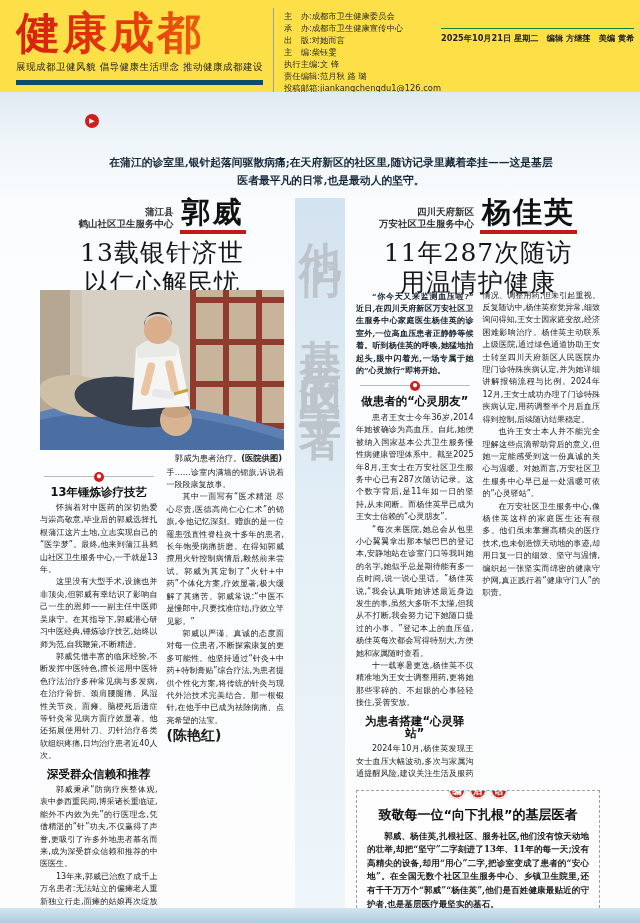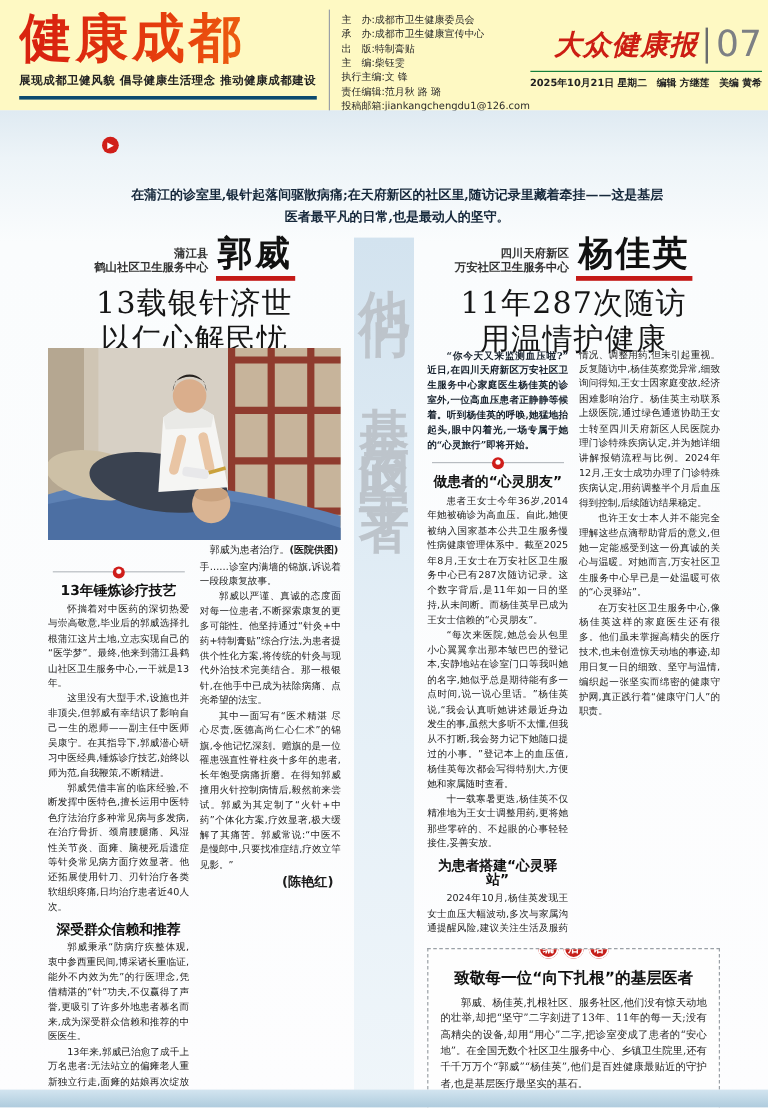--- a/index.html
+++ b/index.html
@@ -4,34 +4,34 @@
 <style>
   html,body{margin:0;padding:0;}
   body{
     width:640px;height:923px;position:relative;overflow:hidden;
     background:#f2f6f9;
     font-family:"DejaVu Sans","Liberation Sans",sans-serif;
     -webkit-font-smoothing:antialiased;
   }
   
   .header{
-    position:absolute;top:0;left:0;right:0;height:92px;background:#fef9c3;
+    position:absolute;top:0;left:0;right:0;height:92px;background:#fde047;
     display:flex;align-items:flex-start;padding:8px 12px 0 16px;box-sizing:border-box;
   }
   .masthead-block{width:250px;padding-top:2px;}
   .masthead{
     font-family:"DejaVu Serif","Liberation Serif",serif;
     font-weight:bold;font-size:44px;line-height:1.05;letter-spacing:3px;
     background:linear-gradient(95deg,#d9230f 10%,#e8420d 55%,#f07a12 95%);
     -webkit-background-clip:text;background-clip:text;color:transparent;
     white-space:nowrap;
   }
   .tagline{
-    margin-top:5px;font-size:9.5px;font-weight:bold;color:#222;
-    letter-spacing:.5px;border-bottom:3px solid #0c4a6e;padding-bottom:6px;white-space:nowrap;
+    margin-top:5px;font-size:9.5px;font-weight:normal;color:#222;
+    letter-spacing:.5px;border-bottom:5px solid #0c4a6e;padding-bottom:6px;white-space:nowrap;
   }
   .info-block{
     width:178px;margin-left:10px;padding:2px 0 4px 10px;
     border-left:1px solid #9aa0a6;border-bottom:1px solid #9aa0a6;
     font-size:8.3px;color:#2a2a2a;line-height:1.45;white-space:nowrap;
   }
   .paper-block{flex:1;text-align:right;padding-top:14px;}
   .paper-top{display:inline-flex;align-items:center;gap:6px;}
   .paper-name{
     font-family:"DejaVu Serif","Liberation Serif",serif;font-style:italic;font-weight:bold;
@@ -94,21 +94,21 @@
   .art-text p.lead{font-family:"DejaVu Serif","Liberation Serif",serif;font-weight:600;color:#15202c;}
   .divider{position:relative;border-top:1px solid #b7bcc1;margin:9px 4px 8px;height:1px;}
   .pin{
     position:absolute;left:50%;top:-5px;margin-left:-5px;width:10px;height:10px;border-radius:50%;
     background:radial-gradient(circle at 50% 42%,#fff 0 1.6px,#cf1d1a 2.6px);
   }
   .subhead{
     font-size:11.5px;font-weight:bold;color:#101010;text-align:center;margin:5px 0 4px;
     break-after:avoid;
   }
-  .byline{text-align:right;font-weight:bold;font-size:11px;padding:2px 6px 0 0;color:#1c1c1c;}
+  .byline{font-weight:bold;font-size:14px;padding:2px 6px 0 0;color:#1c1c1c;}
   
   .center-strip{
     width:50px;flex:0 0 50px;
     background:linear-gradient(180deg,#d3e3ef 0%,#e3eef6 45%,#f0f6fa 100%);
     display:flex;justify-content:center;
   }
   .vertical-title{
     writing-mode:vertical-rl;text-orientation:upright;
     font-family:"DejaVu Serif","Liberation Serif",serif;font-weight:bold;
     font-size:42px;letter-spacing:16px;color:#bdc4cb;line-height:1;padding-top:10px;
@@ -121,51 +121,47 @@
   .badges{position:absolute;top:-9px;left:50%;transform:translateX(-50%);display:flex;gap:4px;}
   .badge{
     width:17px;height:17px;border-radius:50%;background:#c6201b;color:#fff;
     font-size:9.5px;font-weight:bold;line-height:17px;text-align:center;
     box-shadow:0 0 0 1.5px #fff inset;
   }
   .note-title{
     text-align:center;font-size:13px;font-weight:bold;color:#111;margin:2px 0 6px;white-space:nowrap;
   }
   .note-body{
-    font-family:"DejaVu Serif","Liberation Serif",serif;font-weight:400;
+    font-family:"DejaVu Serif","Liberation Serif",serif;font-weight:700;
     font-size:8.6px;line-height:1.58;color:#1e1e1e;text-indent:2em;text-align:justify;margin:0;
   }
   
   .footer-bar{
     position:absolute;left:0;right:0;bottom:0;height:15px;
     background:linear-gradient(180deg,#d3e5f0 0%,#aecbdd 100%);
   }
 </style>
 </head>
 <body>
 
 <div class="header">
   <div class="masthead-block">
     <div class="masthead">健康成都</div>
     <div class="tagline">展现成都卫健风貌 倡导健康生活理念 推动健康成都建设</div>
   </div>
   <div class="info-block">
     <div>主　办:成都市卫生健康委员会</div>
     <div>承　办:成都市卫生健康宣传中心</div>
-    <div>出　版:特制膏贴</div>
+    <div>出　版:对她而言</div>
     <div>主　编:柴钰雯</div>
     <div>执行主编:文 锋</div>
     <div>责任编辑:范月秋 路 璐</div>
     <div>投稿邮箱:jiankangchengdu1@126.com</div>
   </div>
   <div class="paper-block">
-    <div class="paper-top">
-      <span class="paper-name">大众健康报</span>
-      <span class="page-num">07</span>
-    </div>
     <div class="date-line">2025年10月21日 星期二　编辑 方继莲　美编 黄希</div>
   </div>
 </div>
 
 <div class="content">
 
   <div class="intro-row">
     <div class="intro-icon">▶</div>
     <div class="intro-text">在蒲江的诊室里,银针起落间驱散病痛;在天府新区的社区里,随访记录里藏着牵挂——这是基层医者最平凡的日常,也是最动人的坚守。</div>
   </div>
@@ -230,22 +226,22 @@
         <div class="divider">
             <span class="pin"></span>
           </div>
         <h3 class="subhead">13年锤炼诊疗技艺</h3>
         <p>怀揣着对中医药的深切热爱与崇高敬意,毕业后的郭威选择扎根蒲江这片土地,立志实现自己的“医学梦”。最终,他来到蒲江县鹤山社区卫生服务中心,一干就是13年。</p>
         <p>这里没有大型手术,设施也并非顶尖,但郭威有幸结识了影响自己一生的恩师——副主任中医师吴康宁。在其指导下,郭威潜心研习中医经典,锤炼诊疗技艺,始终以师为范,自我鞭策,不断精进。</p>
         <p>郭威凭借丰富的临床经验,不断发挥中医特色,擅长运用中医特色疗法治疗多种常见病与多发病,在治疗骨折、颈肩腰腿痛、风湿性关节炎、面瘫、脑梗死后遗症等针灸常见病方面疗效显著。他还拓展使用针刀、刃针治疗各类软组织疼痛,日均治疗患者近40人次。</p>
         <h3 class="subhead">深受群众信赖和推荐</h3>
         <p>郭威秉承“防病疗疾整体观,衷中参西重民间,博采诸长重临证,能外不内效为先”的行医理念,凭借精湛的“针”功夫,不仅赢得了声誉,更吸引了许多外地患者慕名而来,成为深受群众信赖和推荐的中医医生。</p>
         <p>13年来,郭威已治愈了成千上万名患者:无法站立的偏瘫老人重新独立行走,面瘫的姑娘再次绽放笑容,中风患者颤抖地握住了他的手……诊室内满墙的锦旗,诉说着一段段康复故事。</p>
+        <p>其中一面写有“医术精湛 尽心尽责,医德高尚仁心仁术”的锦旗,令他记忆深刻。赠旗的是一位罹患强直性脊柱炎十多年的患者,长年饱受病痛折磨。在得知郭威擅用火针控制病情后,毅然前来尝试。郭威为其定制了“火针+中药”个体化方案,疗效显著,极大缓解了其痛苦。郭威常说:“中医不是慢郎中,只要找准症结,疗效立竿见影。”</p>
         <p>郭威以严谨、真诚的态度面对每一位患者,不断探索康复的更多可能性。他坚持通过“针灸+中药+特制膏贴”综合疗法,为患者提供个性化方案,将传统的针灸与现代外治技术完美结合。那一根银针,在他手中已成为祛除病痛、点亮希望的法宝。</p>
-        <p>其中一面写有“医术精湛 尽心尽责,医德高尚仁心仁术”的锦旗,令他记忆深刻。赠旗的是一位罹患强直性脊柱炎十多年的患者,长年饱受病痛折磨。在得知郭威擅用火针控制病情后,毅然前来尝试。郭威为其定制了“火针+中药”个体化方案,疗效显著,极大缓解了其痛苦。郭威常说:“中医不是慢郎中,只要找准症结,疗效立竿见影。”</p>
         <div class="byline">(陈艳红)</div>
       </div>
     </div>
 
     <div class="center-strip">
       <div class="vertical-title">他们,基层的坚守者</div>
     </div>
 
     <div class="article">
       <div class="art-head">

